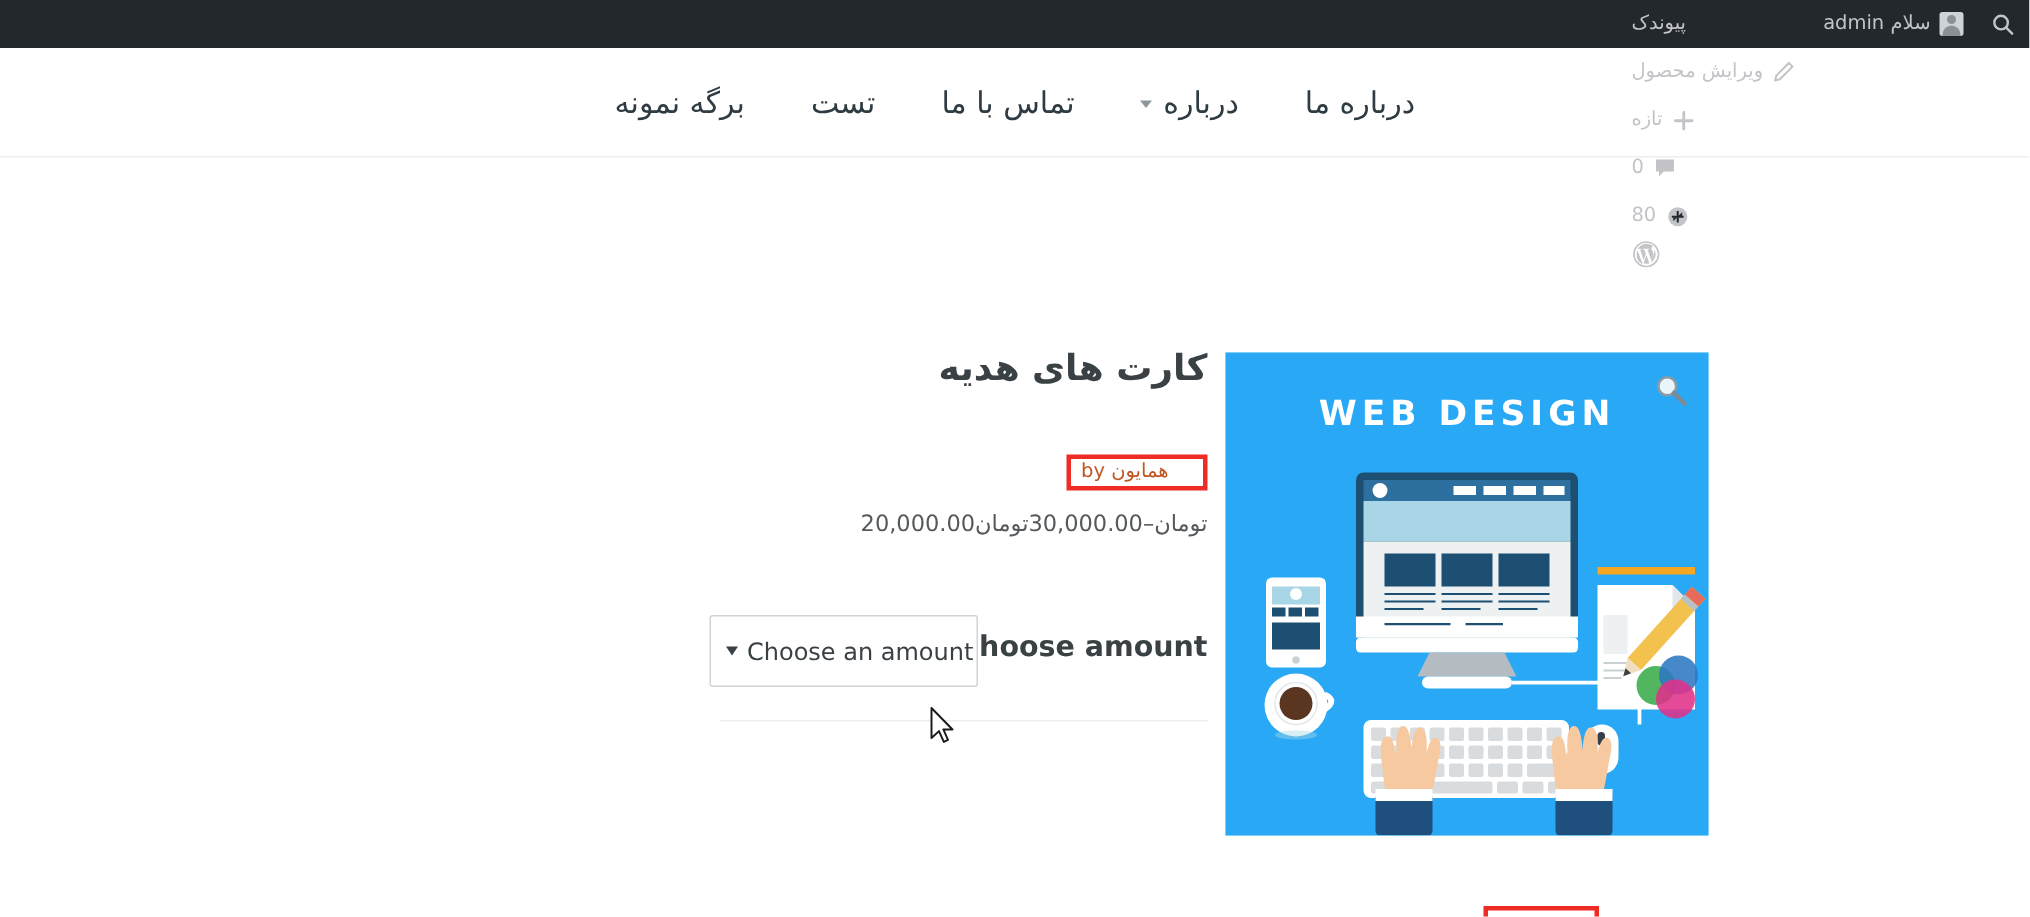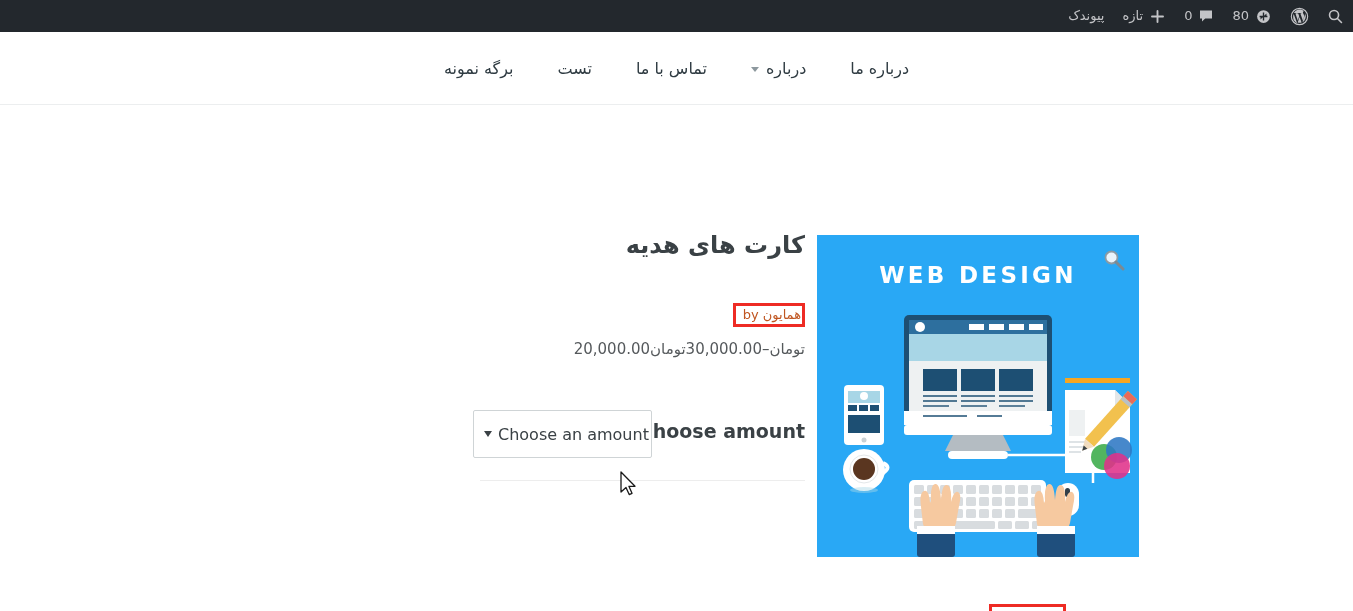--- a/index.html
+++ b/index.html
@@ -19,21 +19,21 @@
     background:#23282d;
     color:#c3c4c7;
     font-size:13px;
     display:flex;align-items:stretch;
     direction:rtl;
     box-sizing:border-box;
     z-index:40;
     font-family:"DejaVu Sans","Liberation Sans",sans-serif;
   }
   .ab-group{display:flex;align-items:stretch;}
-  .ab-left{direction:ltr;margin-left:auto;}
+  .ab-left{direction:ltr;margin-left:auto;flex-direction:column;}
   .ab-item{
     display:flex;align-items:center;gap:6px;
     padding:0 9px;height:32px;
     color:#c3c4c7;white-space:nowrap;
     cursor:pointer;line-height:32px;
   }
   .ab-label{display:inline-block;}
   .ab-num{color:#c3c4c7;}
   svg.abi{display:block;}
   .avatar{
@@ -49,21 +49,21 @@
     position:absolute;top:32px;left:0;width:1353px;height:73px;
     background:#fff;border-bottom:1px solid #eceeef;
     box-sizing:border-box;
     display:flex;align-items:center;justify-content:center;
     direction:rtl;
   }
   #menu{display:flex;align-items:center;gap:0;}
   .menu-item{
     display:flex;align-items:center;gap:7px;
     padding:0 22px;
-    font-size:16px;color:#2f3b42;
+    font-size:20px;color:#2f3b42;
     cursor:pointer;white-space:nowrap;
     font-family:"DejaVu Sans","Liberation Sans",sans-serif;
   }
   .caret{
     width:0;height:0;border-left:4px solid transparent;border-right:4px solid transparent;
     border-top:5px solid #8d989e;display:inline-block;margin-bottom:-2px;
   }
 
   
   #content{
@@ -88,21 +88,21 @@
   }
   #ptitle{
     font-size:24px;font-weight:700;color:#3a4145;
     margin:0;line-height:1.25;text-align:left;white-space:nowrap;
     position:absolute;right:0;top:0;
   }
   #byline{
     position:absolute;top:73px;right:0;
     font-size:13px;color:#c05621;
     border:3px solid #ee2b24;
-    padding:1px 1px 2px 7px;
+    padding:1px 23px 2px 7px;
     background:#fff;
     white-space:nowrap;
     direction:ltr;
     cursor:pointer;
     box-sizing:border-box;
   }
   #byline .vendor-link{color:#c05621;text-decoration:none;}
   #price{
     position:absolute;top:110px;right:0;
     font-size:15px;color:#55595c;white-space:nowrap;direction:ltr;
@@ -161,29 +161,41 @@
       <span>
         <svg class="abi" width="17" height="17" viewBox="0 0 20 20">
             <g fill="none" stroke="#c3c4c7" stroke-width="1.9">
               <circle cx="8.3" cy="8.3" r="5.3"></circle>
               <line x1="12.3" y1="12.3" x2="17" y2="17" stroke-linecap="round"></line>
             </g>
           </svg>
       </span>
     </div>
 
+    <div class="ab-item">
+      <span class="avatar"></span>
+      <span class="ab-label">سلام admin</span>
+    </div>
 
   </div>
 
   <div class="ab-group ab-left">
 
     <div class="ab-item">
       <span class="ab-label">پیوندک</span>
     </div>
 
+    <div class="ab-item">
+      <span class="ab-label">ویرایش محصول</span>
+      <span>
+        <svg class="abi" width="16" height="16" viewBox="0 0 20 20">
+            <path d="M14.5 2.5l3 3L7 16l-4 1 1-4z" fill="none" stroke="#c3c4c7" stroke-width="1.7" stroke-linejoin="round"></path>
+          </svg>
+      </span>
+    </div>
 
     <div class="ab-item">
       <span class="ab-label">تازه</span>
       <span>
         <svg class="abi" width="17" height="17" viewBox="0 0 20 20">
             <g stroke="#c3c4c7" stroke-width="2.2" stroke-linecap="round">
               <line x1="10" y1="3.5" x2="10" y2="16.5"></line>
               <line x1="3.5" y1="10" x2="16.5" y2="10"></line>
             </g>
           </svg>

